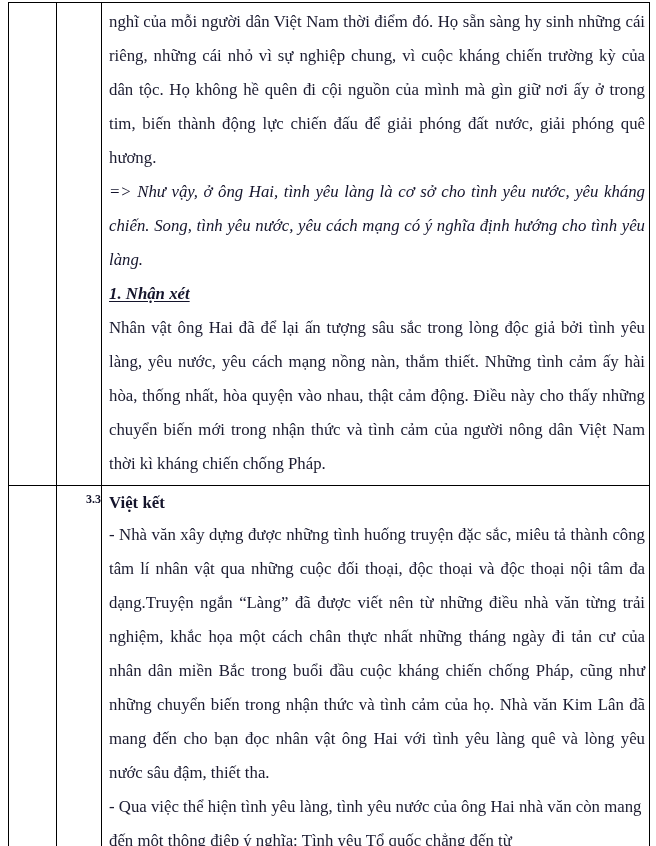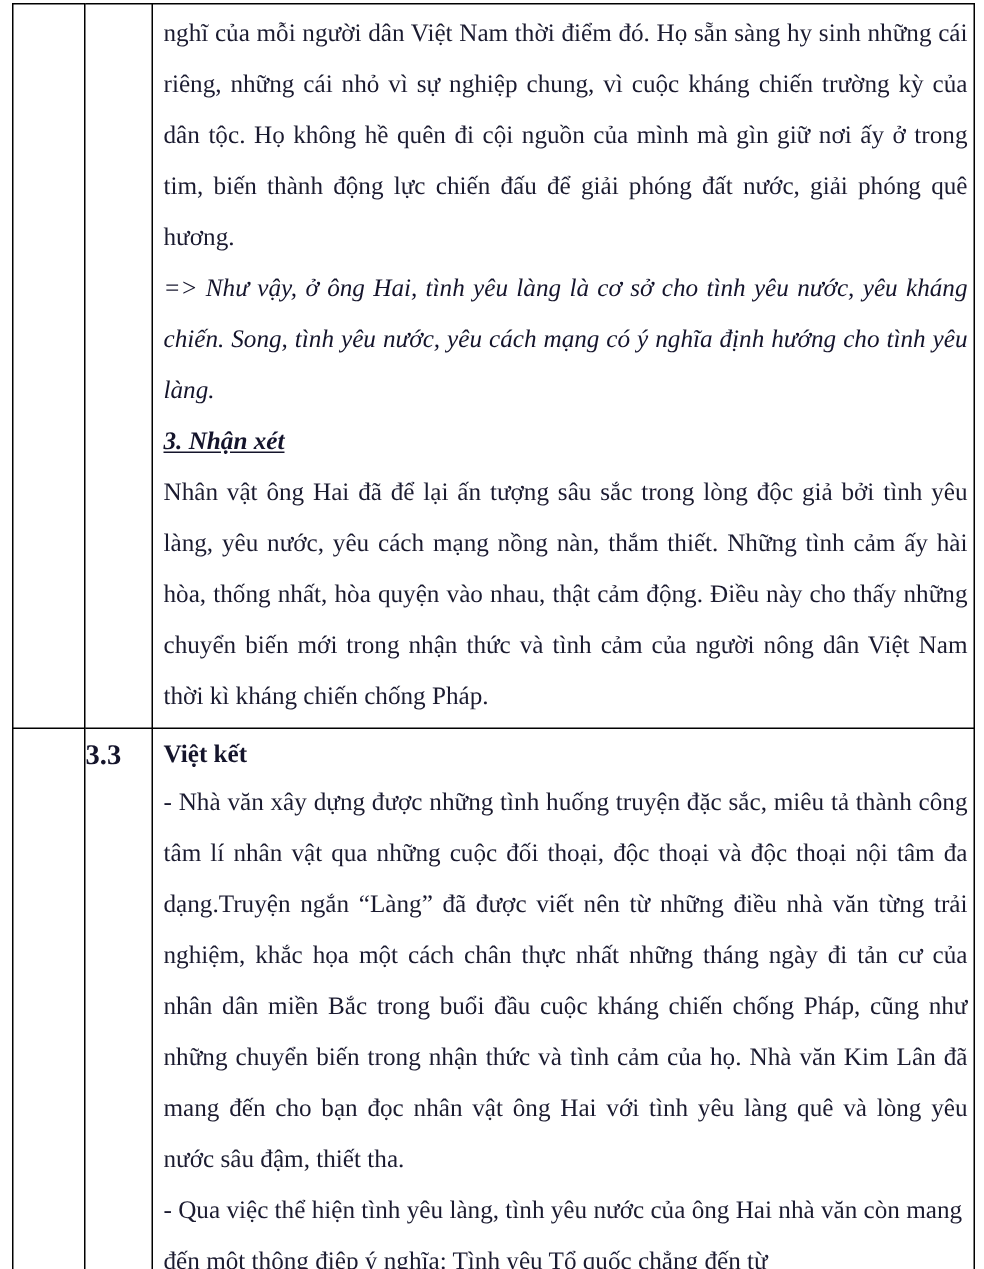--- a/index.html
+++ b/index.html
@@ -68,23 +68,23 @@
     vertical-align: top;
     padding: 0;
     background: transparent;
     margin-top: 39px;
   }
   td.col-num    { width: 47px; }
   td.col-code   { width: 44px; }
   td.col-body   { width: 547px; }
 
   .code-text {
-    font-size: 19px;
+    font-size: 12px;
     font-weight: 700;
-    text-align: left;
+    text-align: right;
     padding-top: 6px;
     line-height: 1.25;
     color: #14142b;
   }
 
   .cell-body {
     padding: 2px 4px 4px 7px;
   }
 
   
@@ -143,21 +143,21 @@
         <td class="col-num">
           <div class="code-text"></div>
         </td>
         <td class="col-code">
           <div class="code-text"></div>
         </td>
         <td class="col-body">
           <div class="cell-body">
             <p class="para">nghĩ của mỗi người dân Việt Nam thời điểm đó. Họ sẵn sàng hy sinh những cái riêng, những cái nhỏ vì sự nghiệp chung, vì cuộc kháng chiến trường kỳ của dân tộc. Họ không hề quên đi cội nguồn của mình mà gìn giữ nơi ấy ở trong tim, biến thành động lực chiến đấu để giải phóng đất nước, giải phóng quê hương.</p>
             <p class="concl">=&gt; Như vậy, ở ông Hai, tình yêu làng là cơ sở cho tình yêu nước, yêu kháng chiến. Song, tình yêu nước, yêu cách mạng có ý nghĩa định hướng cho tình yêu làng.</p>
-            <p class="sub-head"><span class="u">3. Nhận xét</span></p>
+            <p class="sub-head"><span class="u">1. Nhận xét</span></p>
             <p class="para">Nhân vật ông Hai đã để lại ấn tượng sâu sắc trong lòng độc giả bởi tình yêu làng, yêu nước, yêu cách mạng nồng nàn, thắm thiết. Những tình cảm ấy hài hòa, thống nhất, hòa quyện vào nhau, thật cảm động. Điều này cho thấy những chuyển biến mới trong nhận thức và tình cảm của người nông dân Việt Nam thời kì kháng chiến chống Pháp.</p>
           </div>
         </td>
       </tr>
 
       <tr>
         <td class="col-num">
           <div class="code-text"></div>
         </td>
         <td class="col-code">

